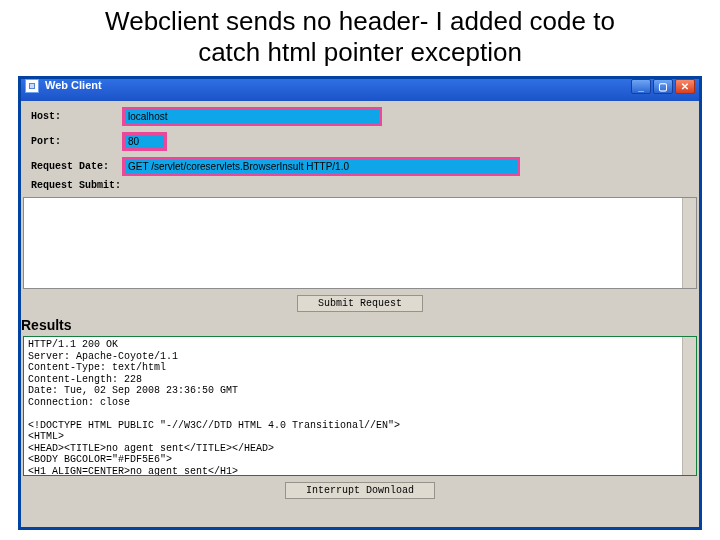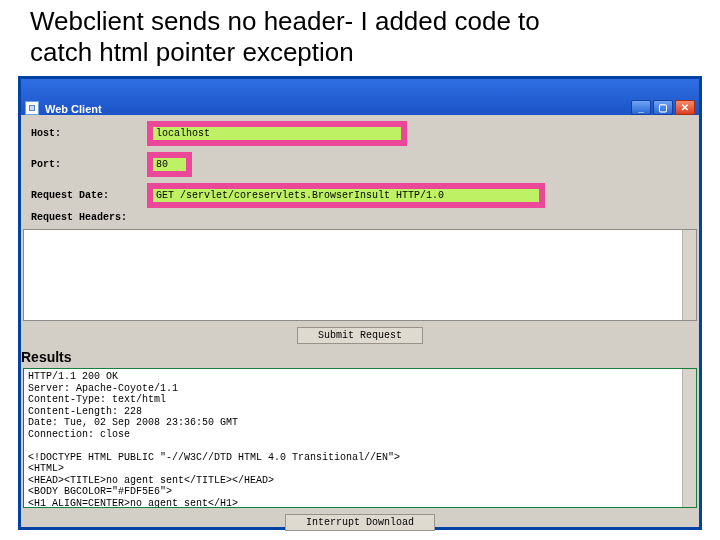--- a/index.html
+++ b/index.html
@@ -5,36 +5,37 @@
   * { box-sizing: border-box; }
   body {
     margin: 0;
     font-family: Arial, "Helvetica Neue", sans-serif;
     background: #fff;
     width: 720px;
     height: 540px;
     overflow: hidden;
   }
   .slide-title {
+    text-align: center;
     font-size: 26px;
     line-height: 1.2;
     padding: 6px 30px 4px 30px;
   }
   .app-frame {
     margin: 4px 18px 0 18px;
     border: 3px solid #0142a3;
     background: #d3cfc6;
     position: relative;
     height: 454px;
   }
   .titlebar {
     display: flex;
-    align-items: flex-end;
+    align-items: flex-start;
     background: linear-gradient(#2f6fe4,#1b53c7);
-    height: 36px;
+    height: 22px;
     color: #fff;
     font-size: 11px;
     font-weight: bold;
     padding: 0 4px;
   }
   .title-icon {
     width: 14px; height: 14px;
     background: #fff;
     border:1px solid #6ca0f0;
     margin-right:6px;
@@ -53,26 +54,26 @@
     cursor:default;
   }
   .win-btn.close { background:linear-gradient(#f98a6a,#d93f1f); border-color:#a52e10;}
   .form-area {
     background:#d3cfc6;
     padding:6px 10px 2px 10px;
     font-family:"Courier New",monospace;
     font-size:10px;
   }
   .row { display:flex; align-items:center; margin-bottom:6px; }
-  .lbl { font-weight:bold; width:116px; }
+  .lbl { font-weight:bold; width:91px; }
   .tfield {
-    background:#bef264;
-    border:6px solid #ec4899;
+    background:#0ea5e9;
+    border:3px solid #ec4899;
     padding:1px 3px;
-    font-family:Liberation Mono, monospace;
+    font-family:Liberation Sans, sans-serif;
     font-size:10px;
   }
   .host-field { width:260px; }
   .port-field { width:45px; }
   .req-field  { width:398px; }
   .hdr-area {
     background:#fff;
     border:1px solid #8c8c8c;
     height:92px;
     margin:2px 2px 0 2px;
@@ -147,21 +148,21 @@
     </div>
     <div class="row">
       <span class="lbl">Port:</span>
       <input class="tfield port-field" value="80" style="">
     </div>
     <div class="row" style="margin-bottom:4px;">
       <span class="lbl">Request Date:</span>
       <input class="tfield req-field" value="GET /servlet/coreservlets.BrowserInsult HTTP/1.0" style="">
     </div>
     <div class="row" style="margin-bottom:2px;">
-      <span class="lbl" style="width:auto">Request Headers:</span>
+      <span class="lbl" style="width:auto">Request Submit:</span>
     </div>
   </div>
 
   <div class="hdr-area">
     <div class="scroll-thumb"></div>
   </div>
 
   <div class="submit-bar">
     <button class="btn">Submit Request</button>
   </div>

